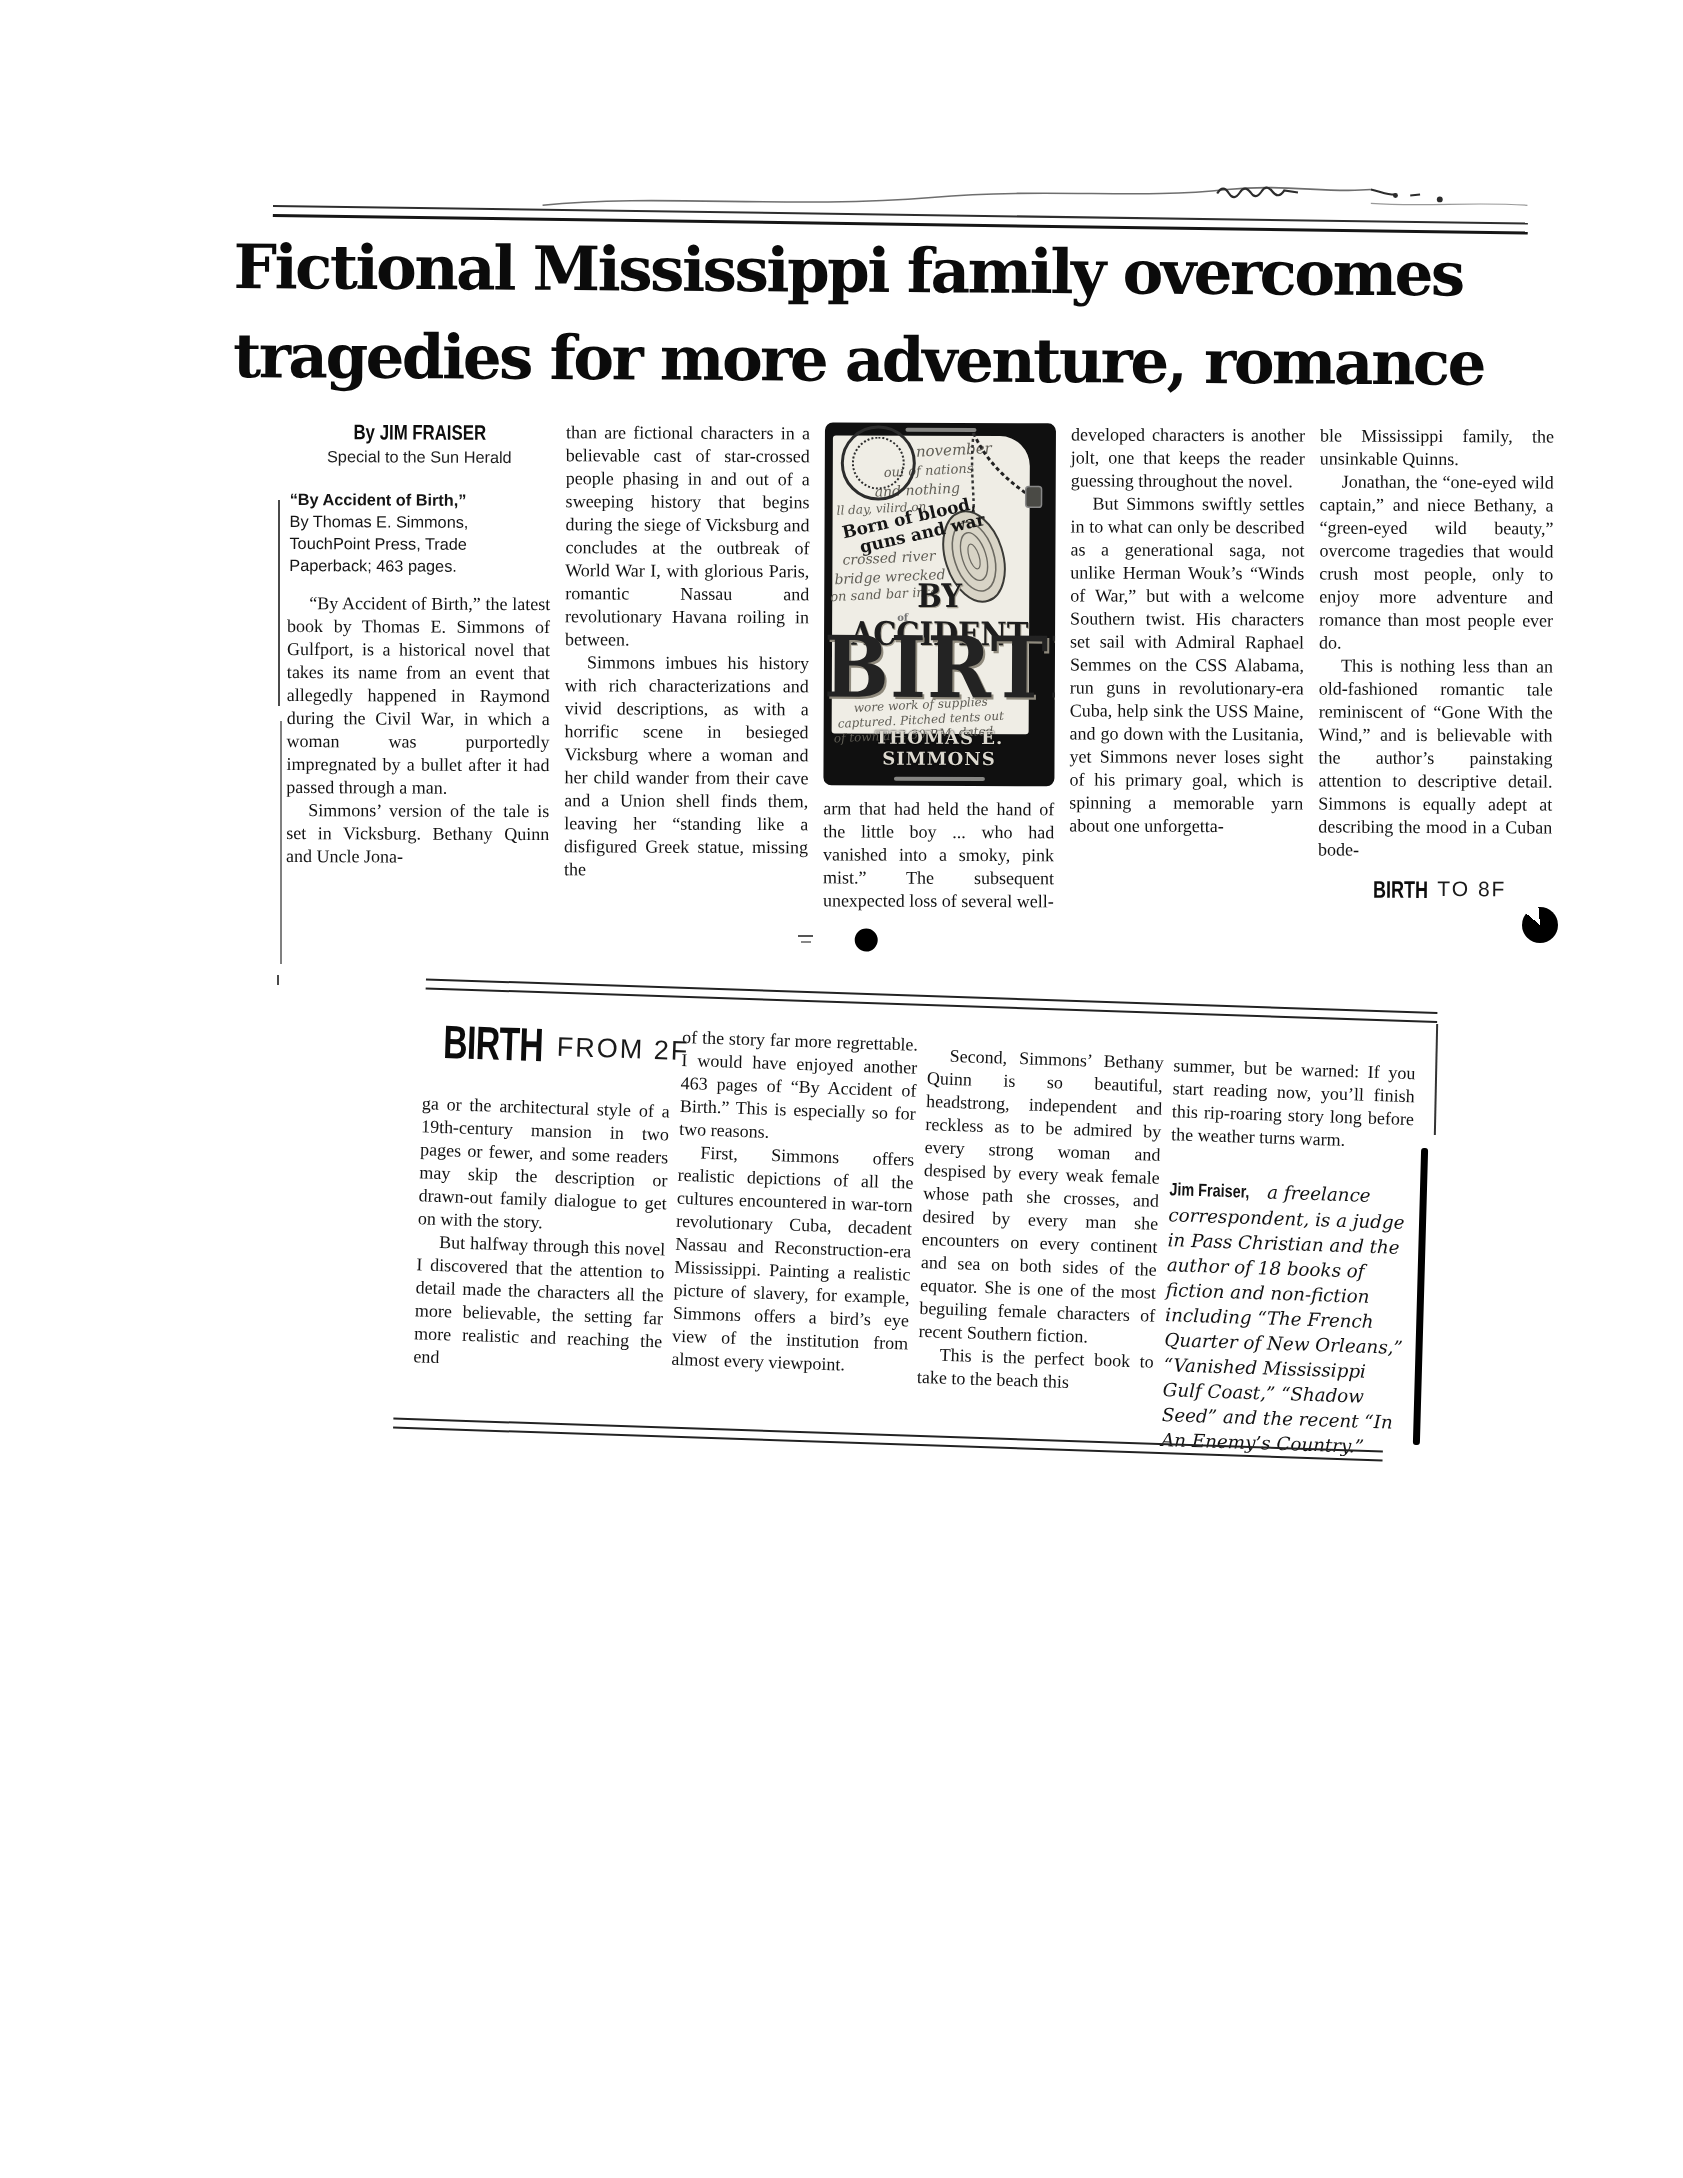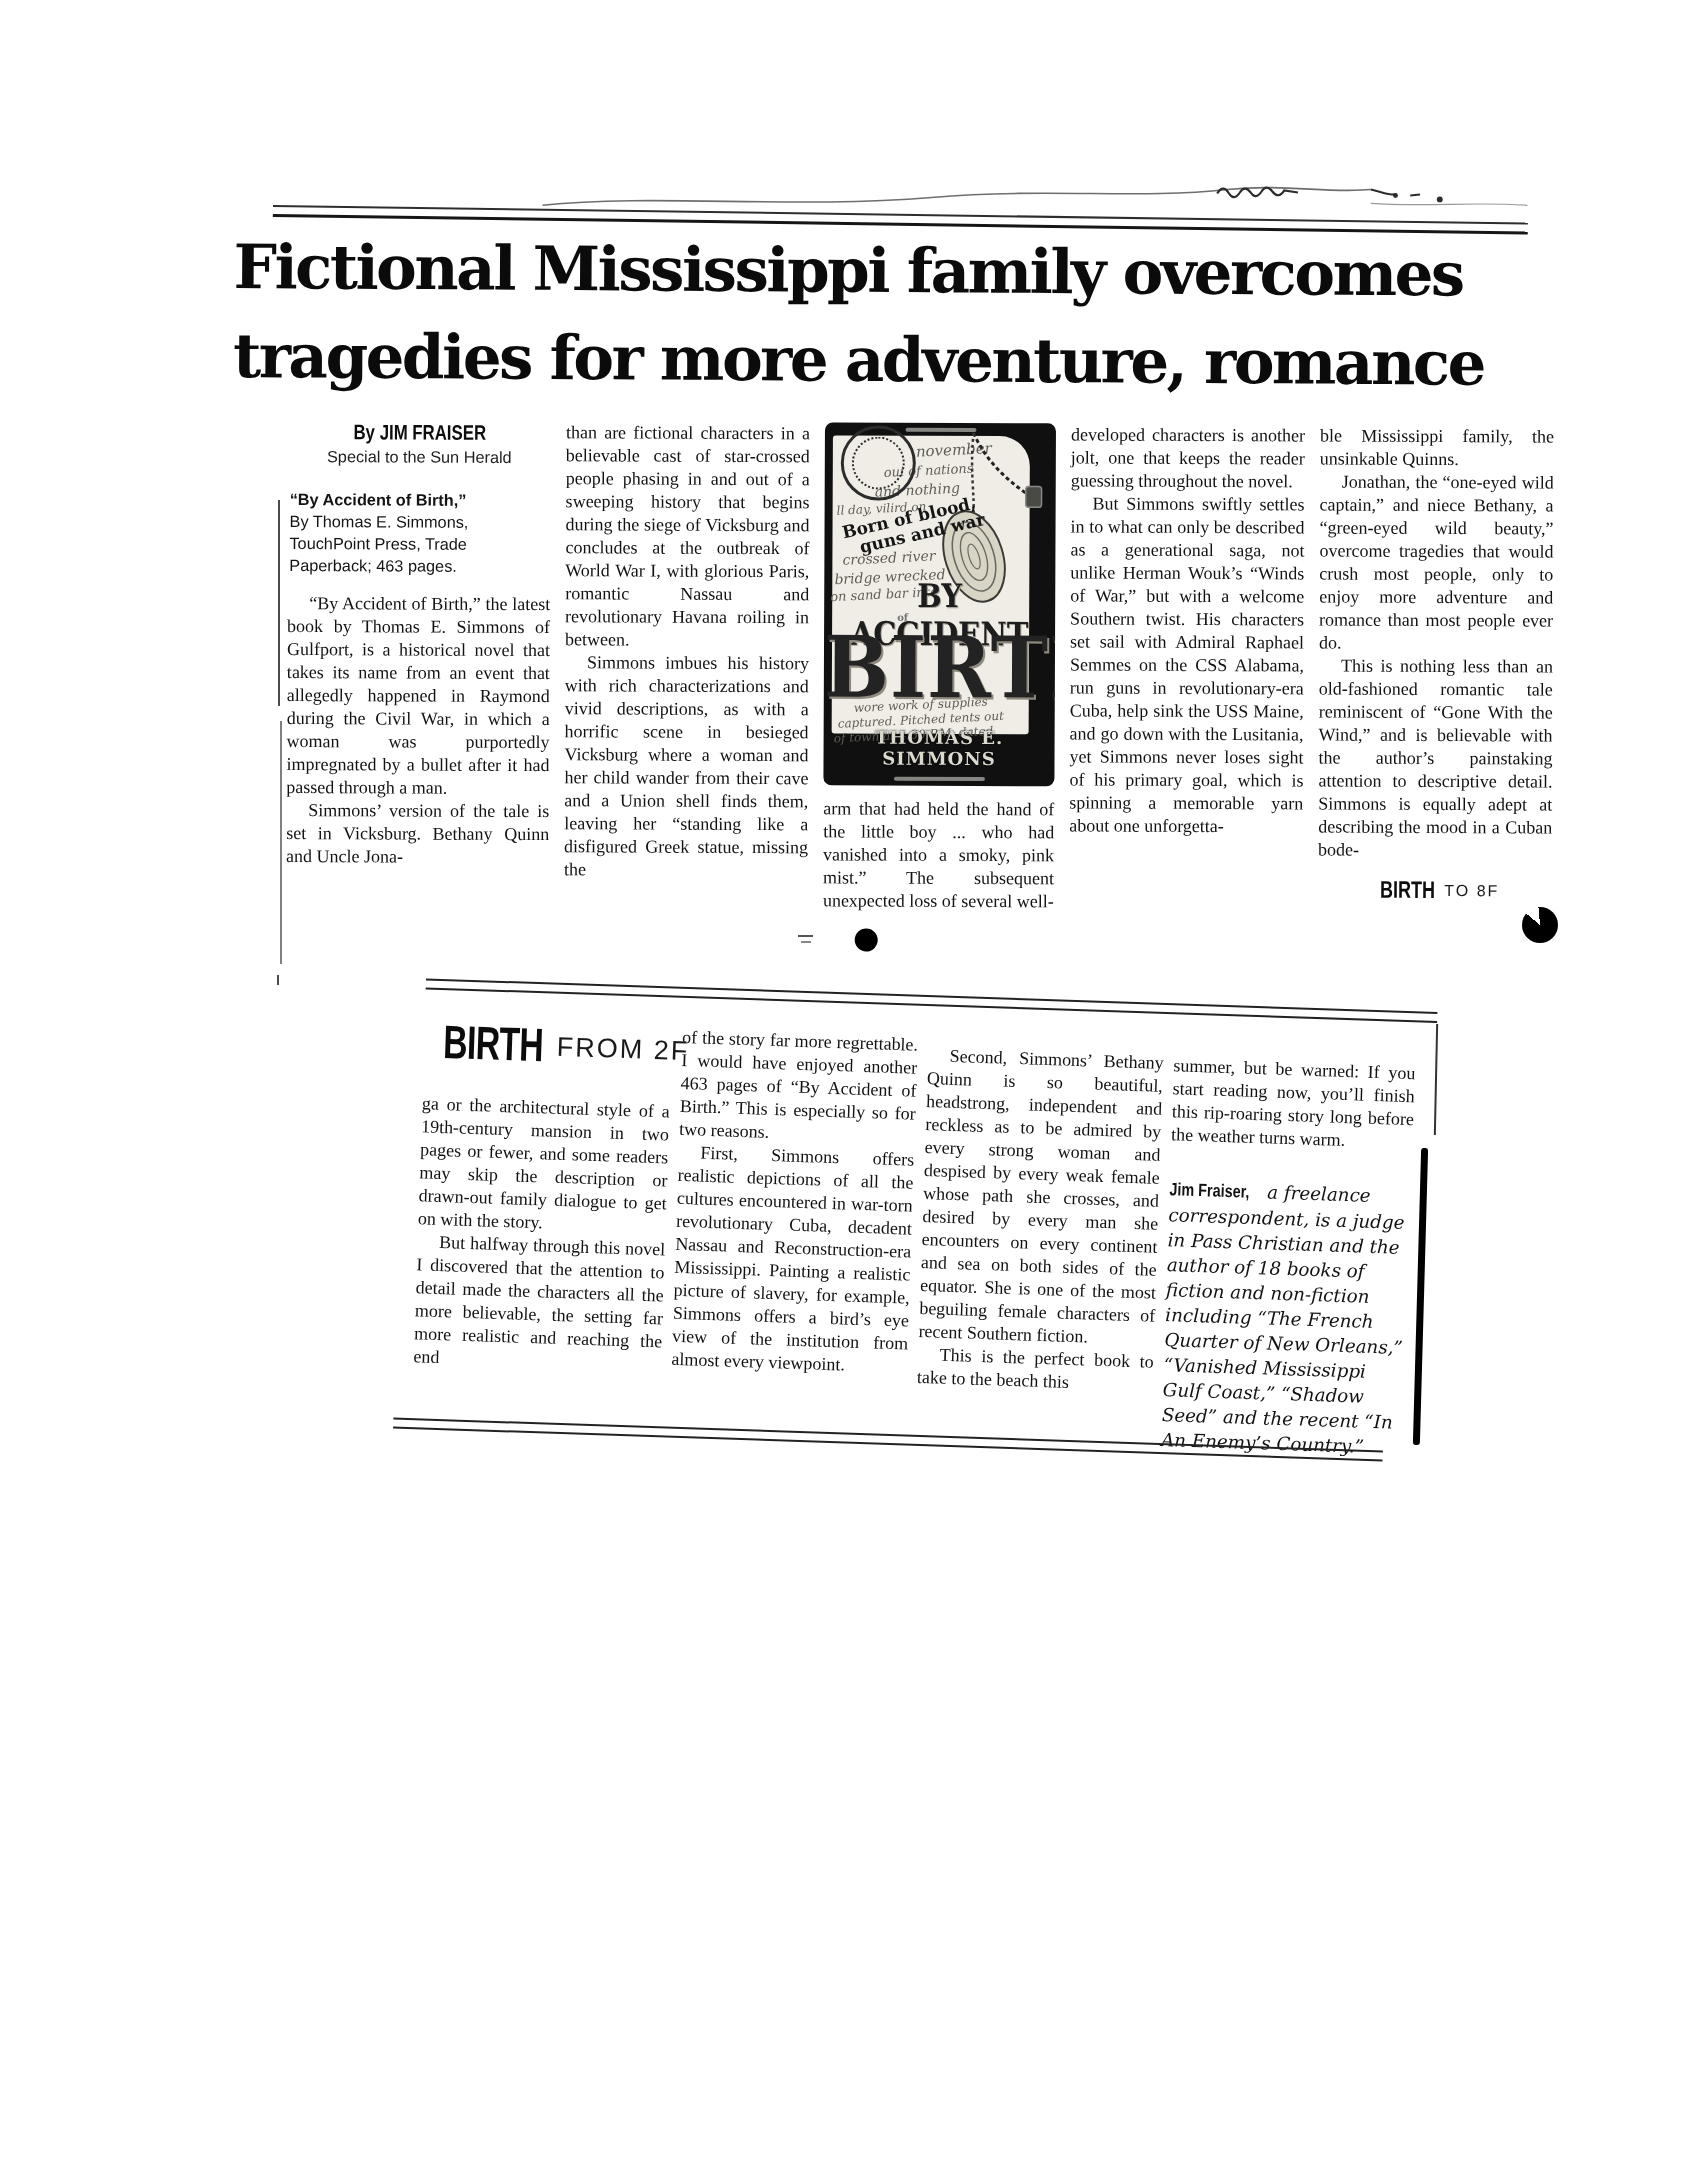--- a/index.html
+++ b/index.html
@@ -54,21 +54,21 @@
   .cv-author{position:absolute;left:0;right:0;bottom:17px;text-align:center;z-index:4;
              font-family:"DejaVu Serif",serif;font-weight:bold;font-size:18px;letter-spacing:1px;
              color:#dcd9cf;text-shadow:0 0 2px #000;}
   .smudge{position:absolute;left:50%;transform:translateX(-50%);height:4px;background:#9a9a96;
           opacity:.85;border-radius:2px;z-index:5;}
 
   .dot{width:23px;height:23px;border-radius:50%;background:#000;margin:16px 0 0 32px;}
   .jump{margin-top:14px;text-align:center;font-family:"Liberation Sans",sans-serif;white-space:nowrap;}
   .jump .b{display:inline-block;font-weight:bold;font-size:24px;transform:scaleX(.75);margin-right:-4px;
            vertical-align:-2px;color:#0d0d0d;}
-  .jump .r{font-size:16px;letter-spacing:2px;color:#1a1a1a;margin-top:28px;}
+  .jump .r{font-size:21px;letter-spacing:2px;color:#1a1a1a;margin-top:28px;}
   .pacman{left:1522px;top:907px;width:36px;height:36px;border-radius:50%;
           background:conic-gradient(from 310deg,#fff 0 45deg,#000 45deg 360deg);}
 
   
   .vmark{background:#4a4a4a;}
   .eq{width:15px;height:2px;background:#555;}
 
   
   #lower{left:414px;top:978px;width:1049px;transform:rotate(1.9deg);transform-origin:0 0;}
   .dblrule .l1{height:2px;background:#222;margin-bottom:7px;}

